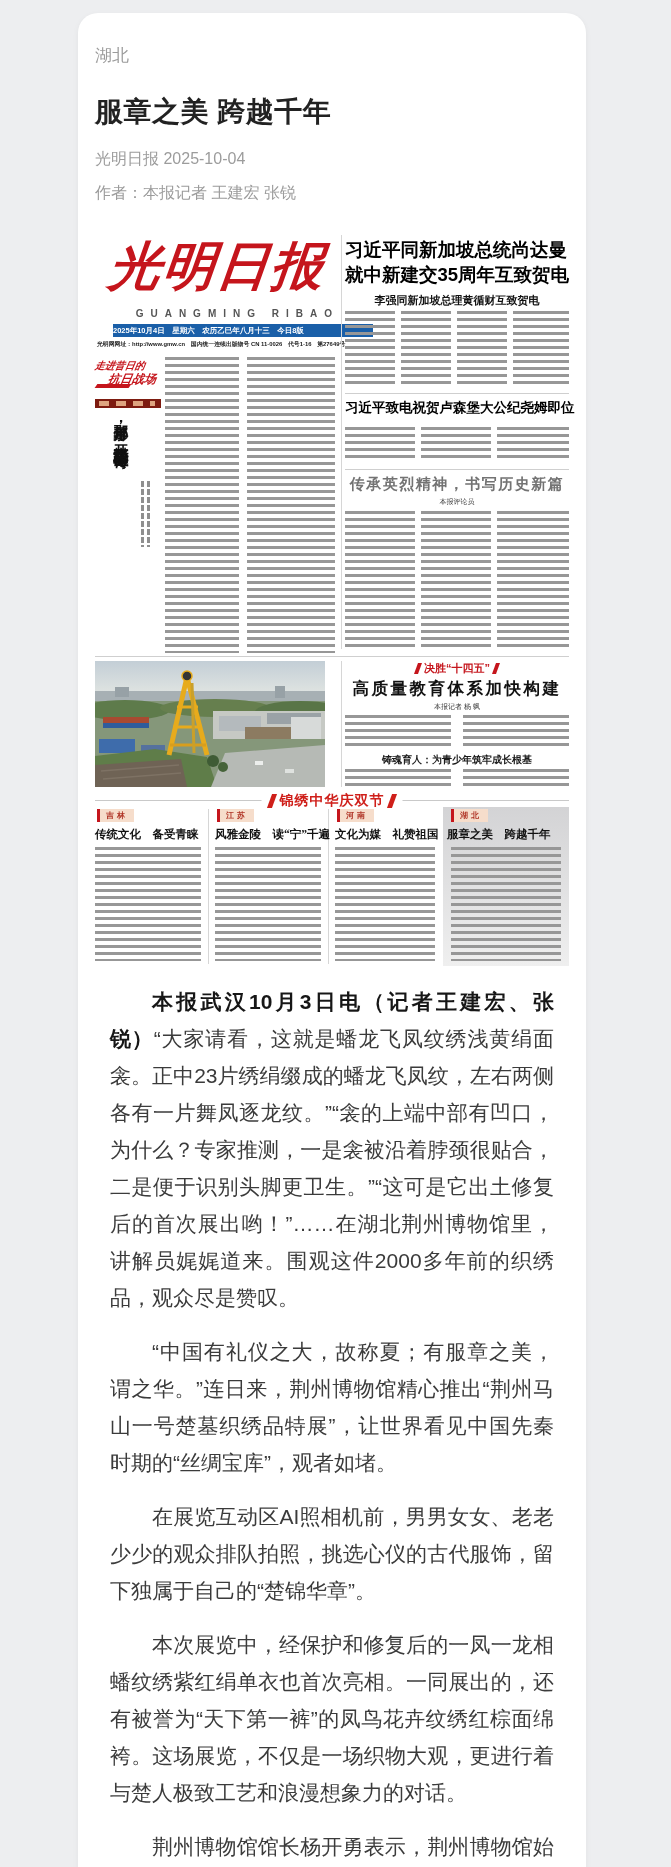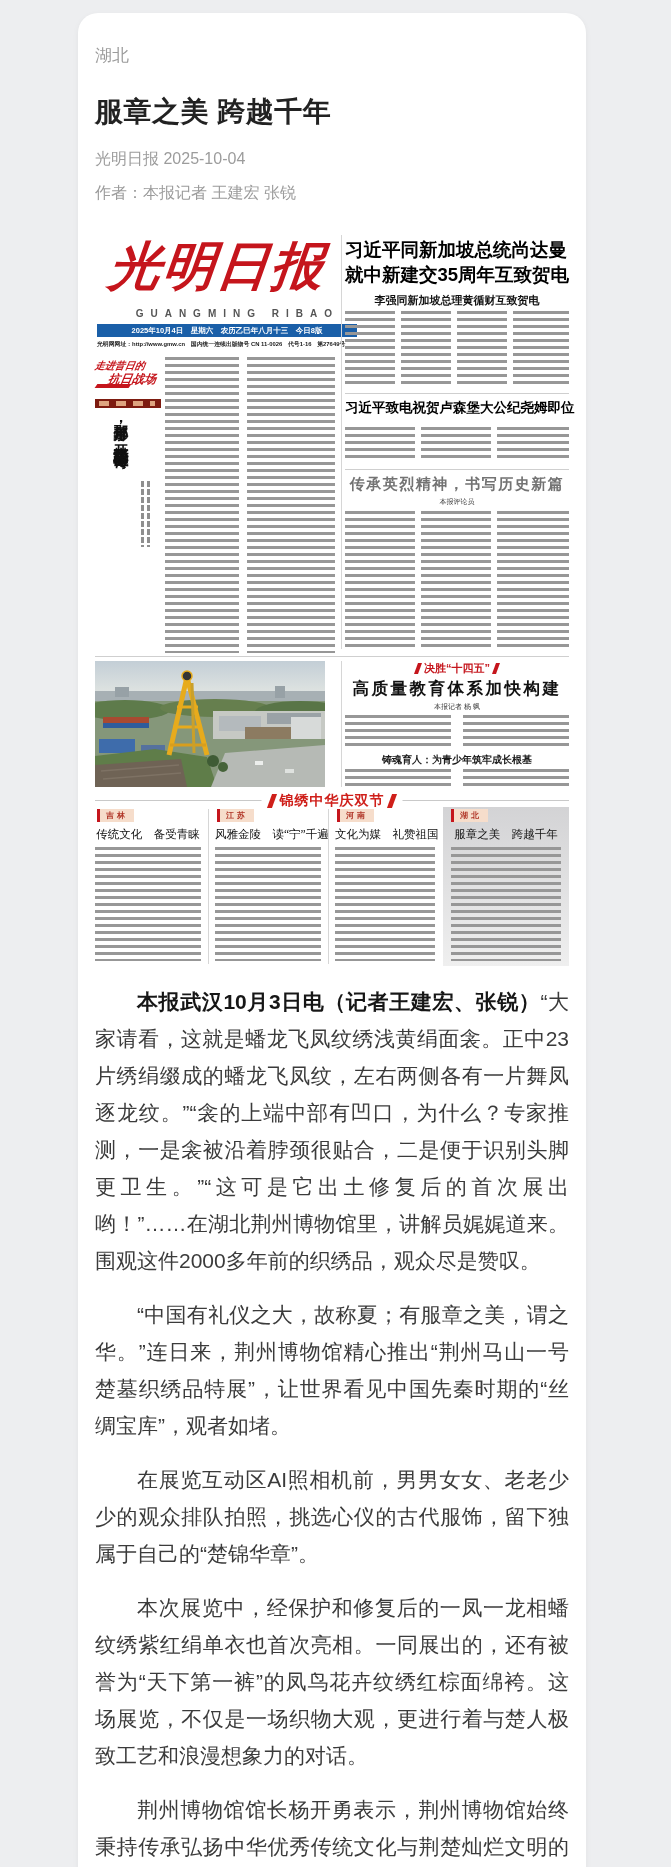--- a/index.html
+++ b/index.html
@@ -13,22 +13,22 @@
   .meta.author{margin-top:13px}
 
   
   .paper{position:relative;width:474px;height:737px;margin-top:25px;background:#fff}
   .paper *{box-sizing:border-box}
   .np-logo{position:absolute;left:0;top:0;width:244px;text-align:center;
            font-family:"Liberation Serif","DejaVu Serif",serif;font-style:italic;font-weight:700;
            font-size:52px;line-height:76px;color:#c5151c;transform:skewX(-6deg);letter-spacing:2px;white-space:nowrap}
   .np-latin{position:absolute;left:0;top:79px;width:244px;text-align:right;font-size:10px;
             letter-spacing:7px;color:#555;font-weight:600;white-space:nowrap}
-  .np-datebar{position:absolute;left:2px;top:95px;width:260px;height:13px;background:#1a5fa8;color:#fff;
-              font-size:7.5px;line-height:13px;text-align:center;font-weight:600;white-space:nowrap}
+  .np-datebar{position:absolute;left:18px;top:95px;width:260px;height:13px;background:#1a5fa8;color:#fff;
+              font-size:7.5px;line-height:13px;font-weight:600;white-space:nowrap}
   .np-info{position:absolute;left:2px;top:112px;width:308px;font-size:7.5px;font-weight:700;color:#1a1a1a;
            white-space:nowrap;transform:scale(.78);transform-origin:0 0;text-align:center}
   .np-lead-h{position:absolute;left:250px;width:224px;text-align:left;font-weight:900;font-size:18.5px;
              line-height:25px;color:#000;white-space:nowrap}
   .np-lead-sub{position:absolute;left:250px;top:64px;width:224px;text-align:center;font-size:11px;
                font-weight:800;color:#111;white-space:nowrap}
   .np-h2{position:absolute;left:250px;top:170px;width:224px;text-align:center;font-size:13.5px;
          font-weight:900;color:#000;white-space:nowrap}
   .np-h3{position:absolute;left:250px;top:246px;width:224px;text-align:center;font-size:15px;font-weight:900;
          color:#737373;letter-spacing:1.5px;font-family:"Liberation Serif","DejaVu Serif",serif;white-space:nowrap}
@@ -58,26 +58,26 @@
       background:repeating-linear-gradient(90deg,rgba(255,210,165,.75) 0 10px,transparent 10px 17px)}
   .np-photo{position:absolute;left:0;top:432px;width:230px;height:126px}
   .np-bannerlabel{position:absolute;top:563px;left:50%;transform:translateX(-50%);background:#fff;
                   padding:0 8px;display:flex;align-items:center;gap:5px;white-space:nowrap}
   .np-bannerlabel b{font-size:14px;font-weight:900;color:#cf1f1a;letter-spacing:1px}
   .fest-bg{position:absolute;left:348px;top:578px;width:126px;height:159px;
            background:linear-gradient(180deg,#d3d3d5,#efefef)}
   .fest-tag{position:absolute;top:580px;height:13px;display:inline-flex;align-items:center;background:#f6ddcb;
             border-left:3px solid #c5151c;color:#b03527;font-size:8px;font-weight:800;letter-spacing:3px;
             padding:0 6px;white-space:nowrap}
-  .fest-h{position:absolute;top:598px;text-align:center;font-size:11.5px;font-weight:400;color:#111;
+  .fest-h{position:absolute;top:598px;text-align:left;font-size:11.5px;font-weight:700;color:#111;
           font-family:"Liberation Serif","DejaVu Serif",serif;white-space:nowrap}
 
   
   .section-tag{margin:14px 0 0;font-size:22px;font-weight:800;color:#333}
-  .art-p{font-size:21px;line-height:37px;color:#3b3b3b;text-align:justify;text-indent:2em;margin:17px 0}
+  .art-p{font-size:21px;line-height:37px;color:#3b3b3b;text-align:justify;text-indent:2em;margin:17px 15px}
   .art-p b{color:#161616}
 </style>
 </head>
 <body>
 
 <div class="card">
   <div class="category">湖北</div>
   <h1 class="title">服章之美 跨越千年</h1>
   <div class="meta">光明日报 2025-10-04</div>
   <div class="meta author">作者：本报记者 王建宏 张锐</div>

